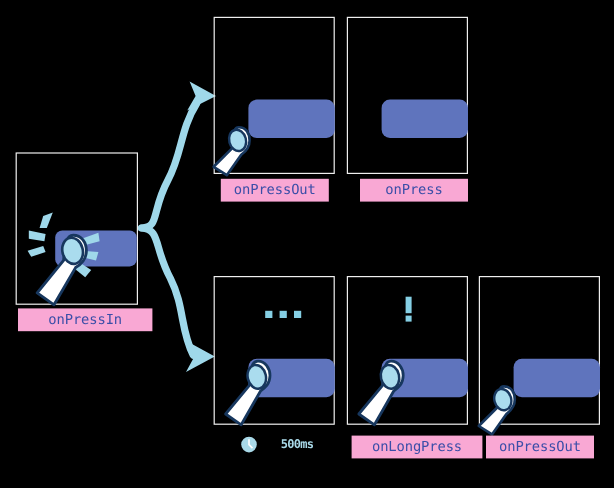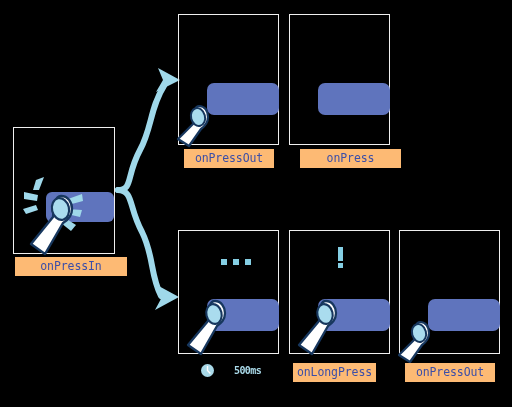--- a/index.html
+++ b/index.html
@@ -4,21 +4,21 @@
 <style>
   html,body{margin:0;padding:0;background:#000;}
   body{width:512px;height:407px;position:relative;overflow:hidden;
        font-family:"DejaVu Sans Mono","Liberation Mono",monospace;}
   .stage{position:absolute;inset:0;}
 
   .frame{position:absolute;border:1.4px solid #efefef;box-sizing:border-box;background:transparent;}
 
   .btn{position:absolute;background:#5f74bd;border-radius:7px;box-sizing:border-box;}
 
-  .label{position:absolute;background:#fdba74;color:#3b4ea8;
+  .label{position:absolute;background:#f9a8d4;color:#3b4ea8;
          font-size:11.5px;line-height:19px;height:19px;text-align:center;
          white-space:nowrap;letter-spacing:-0.1px;}
 
   .finger{position:absolute;}
   .dots{position:absolute;display:flex;gap:6px;}
   .dot{width:6px;height:6px;background:#85cfe4;}
   .bang{position:absolute;}
   .timer{position:absolute;display:flex;align-items:center;gap:4px;}
   .timer-text{color:#a9d9e8;font-size:10px;font-weight:bold;letter-spacing:-0.6px;}
   .arrowsvg{position:absolute;left:0;top:0;}
@@ -62,21 +62,21 @@
   <div class="frame" style="left:178px;top:14px;width:101px;height:131px;"></div>
   <div class="btn" style="left:207px;top:83px;width:72px;height:32px;"></div>
   <svg class="finger" style="left:175px;top:103px;" width="46" height="46" viewBox="0 0 46 46">
     <path d="M24 3 C30 3 33 8 33 14 C33 20 30 23 26 26 L14 43 L3 36 L19 20 C20 10 19 3 24 3 Z" fill="#ffffff" stroke="#17375e" stroke-width="2.2" stroke-linejoin="round"></path>
     <ellipse cx="23" cy="14" rx="7" ry="9" fill="#aadcee" stroke="#17375e" stroke-width="2" transform="rotate(-15 23 14)"></ellipse>
   </svg>
   <div class="label" style="left:184px;top:149px;width:90px;">onPressOut</div>
 
   <div class="frame" style="left:289px;top:14px;width:101px;height:131px;"></div>
   <div class="btn" style="left:318px;top:83px;width:72px;height:32px;"></div>
-  <div class="label" style="left:300px;top:149px;width:101px;">onPress</div>
+  <div class="label" style="left:300px;top:149px;width:90px;">onPress</div>
 
   <div class="frame" style="left:178px;top:230px;width:101px;height:124px;"></div>
   <div class="dots" style="left:221px;top:259px;">
     <span class="dot"></span>
     <span class="dot"></span>
     <span class="dot"></span>
   </div>
   <div class="btn" style="left:207px;top:299px;width:72px;height:32px;"></div>
   <svg class="finger" style="left:185px;top:298px;" width="60" height="62" viewBox="0 0 60 62">
     <path d="M30 3 C36 3 40 9 40 15 C40 22 36 25 32 28 L16 56 L3 47 L23 23 C24 11 24 3 30 3 Z" fill="#ffffff" stroke="#17375e" stroke-width="2.3" stroke-linejoin="round"></path>
@@ -93,21 +93,21 @@
   <div class="frame" style="left:289px;top:230px;width:101px;height:124px;"></div>
   <svg class="bang" style="left:336px;top:247px;" width="10" height="22" viewBox="0 0 10 22">
     <rect x="2" y="0" width="5" height="14" fill="#85cfe4"></rect>
     <rect x="2" y="16" width="5" height="5" fill="#85cfe4"></rect>
   </svg>
   <div class="btn" style="left:318px;top:299px;width:72px;height:32px;"></div>
   <svg class="finger" style="left:296px;top:298px;" width="60" height="62" viewBox="0 0 60 62">
     <path d="M30 3 C36 3 40 9 40 15 C40 22 36 25 32 28 L16 56 L3 47 L23 23 C24 11 24 3 30 3 Z" fill="#ffffff" stroke="#17375e" stroke-width="2.3" stroke-linejoin="round"></path>
     <ellipse cx="29" cy="16" rx="7.6" ry="10" fill="#aadcee" stroke="#17375e" stroke-width="2.1" transform="rotate(-13 29 16)"></ellipse>
   </svg>
-  <div class="label" style="left:293px;top:363px;width:83px;">onLongPress</div>
+  <div class="label" style="left:293px;top:363px;width:109px;">onLongPress</div>
 
   <div class="frame" style="left:399px;top:230px;width:101px;height:124px;"></div>
   <div class="btn" style="left:428px;top:299px;width:72px;height:32px;"></div>
   <svg class="finger" style="left:396px;top:319px;" width="46" height="46" viewBox="0 0 46 46">
     <path d="M24 3 C30 3 33 8 33 14 C33 20 30 23 26 26 L14 43 L3 36 L19 20 C20 10 19 3 24 3 Z" fill="#ffffff" stroke="#17375e" stroke-width="2.2" stroke-linejoin="round"></path>
     <ellipse cx="23" cy="14" rx="7" ry="9" fill="#aadcee" stroke="#17375e" stroke-width="2" transform="rotate(-15 23 14)"></ellipse>
   </svg>
   <div class="label" style="left:405px;top:363px;width:90px;">onPressOut</div>
 
 </div>

